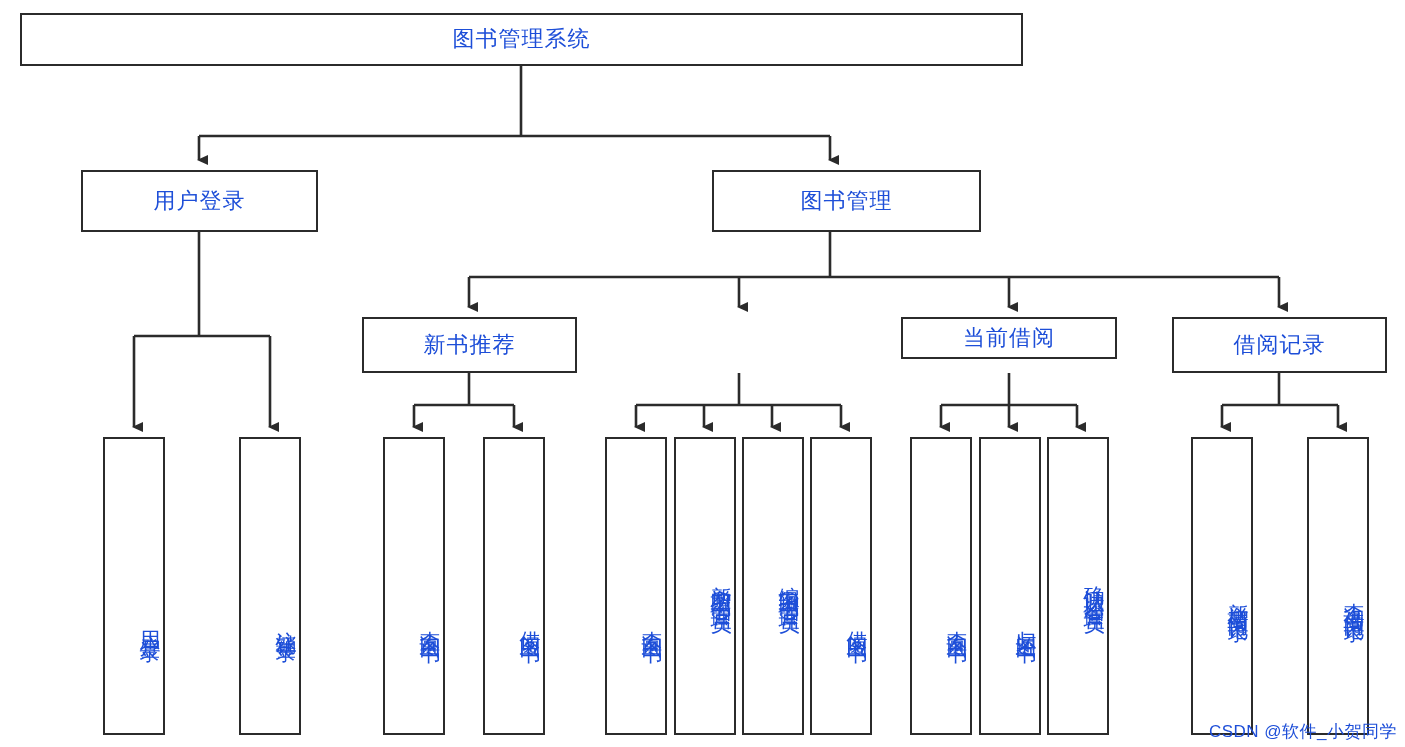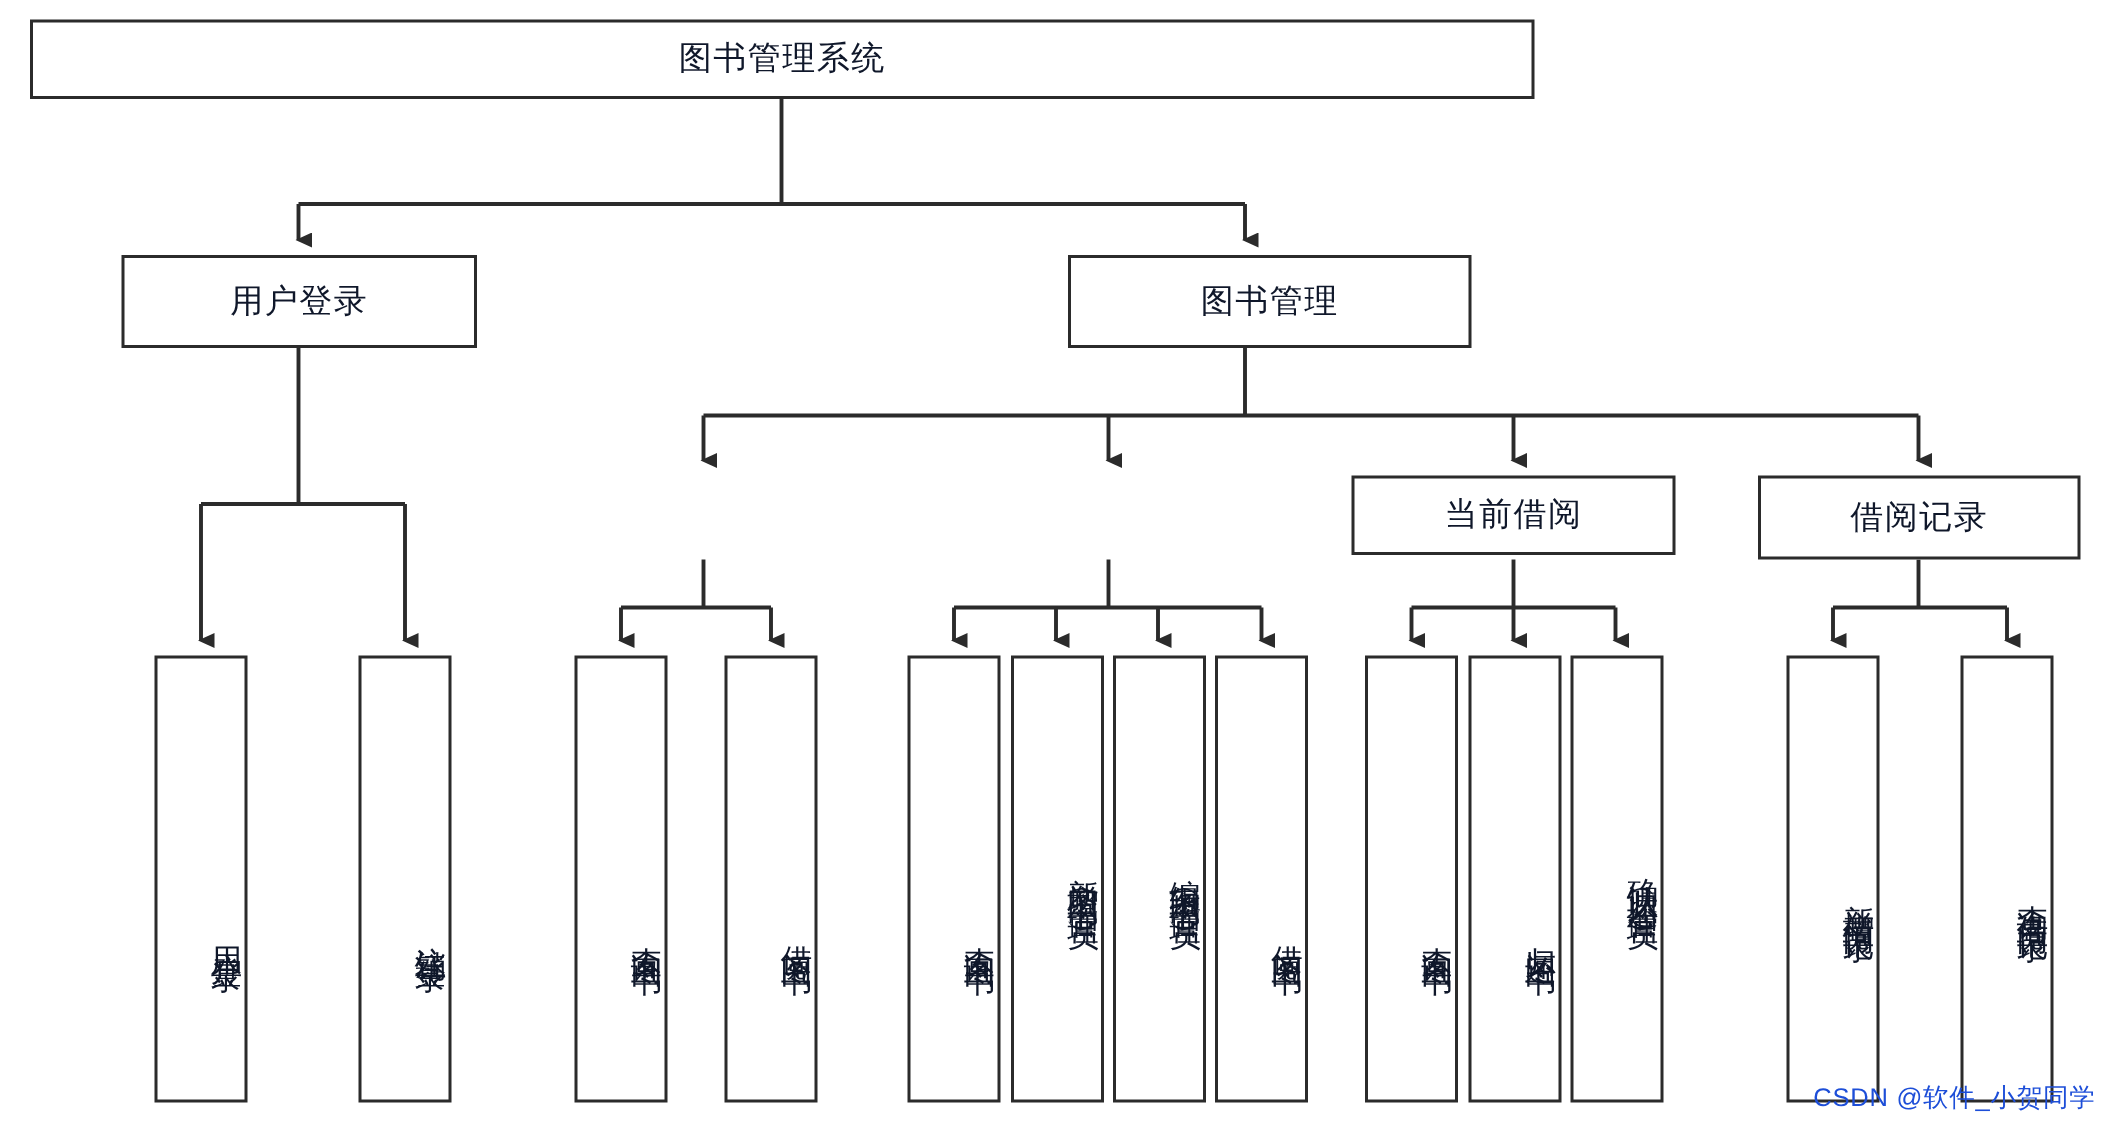--- a/index.html
+++ b/index.html
@@ -27,21 +27,21 @@
     pointer-events: none;
   }
   .node {
     position: absolute;
     box-sizing: border-box;
     background: #ffffff;
     border: 2px solid #2b2b2b;
     display: flex;
     align-items: center;
     justify-content: center;
-    color: #0f172a;
+    color: #1d4ed8;
   }
   .node.horiz {
     font-size: 22px;
     letter-spacing: 1px;
     line-height: 1.2;
   }
   .node.vert {
     writing-mode: vertical-rl;
     text-orientation: upright;
     font-size: 21px;
@@ -128,21 +128,24 @@
     <span class="node-label">图书管理系统</span>
   </div>
 
   <div class="node horiz" style="left:81px; top:170px; width:237px; height:62px;">
     <span class="node-label">用户登录</span>
   </div>
   <div class="node horiz" style="left:712px; top:170px; width:269px; height:62px;">
     <span class="node-label">图书管理</span>
   </div>
 
-  <div class="node horiz" style="left:901px; top:317px; width:216px; height:53px;">
+  <div class="node horiz" style="left:362px; top:317px; width:215px; height:56px;">
+    <span class="node-label">新书推荐</span>
+  </div>
+  <div class="node horiz" style="left:901px; top:317px; width:216px; height:42px;">
     <span class="node-label">当前借阅</span>
   </div>
   <div class="node horiz" style="left:1172px; top:317px; width:215px; height:56px;">
     <span class="node-label">借阅记录</span>
   </div>
 
   <div class="node vert" style="left:103px; top:437px; width:62px; height:298px; padding-top:78px;">
     <span class="node-label">用户登录</span>
   </div>
   <div class="node vert" style="left:239px; top:437px; width:62px; height:298px; padding-top:78px;">

